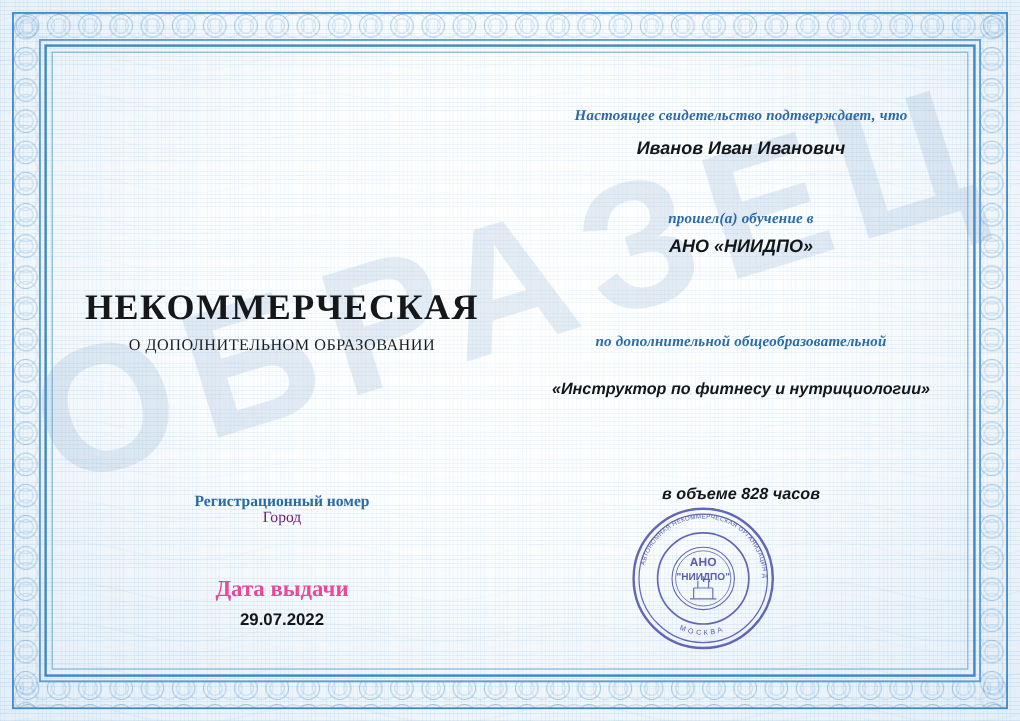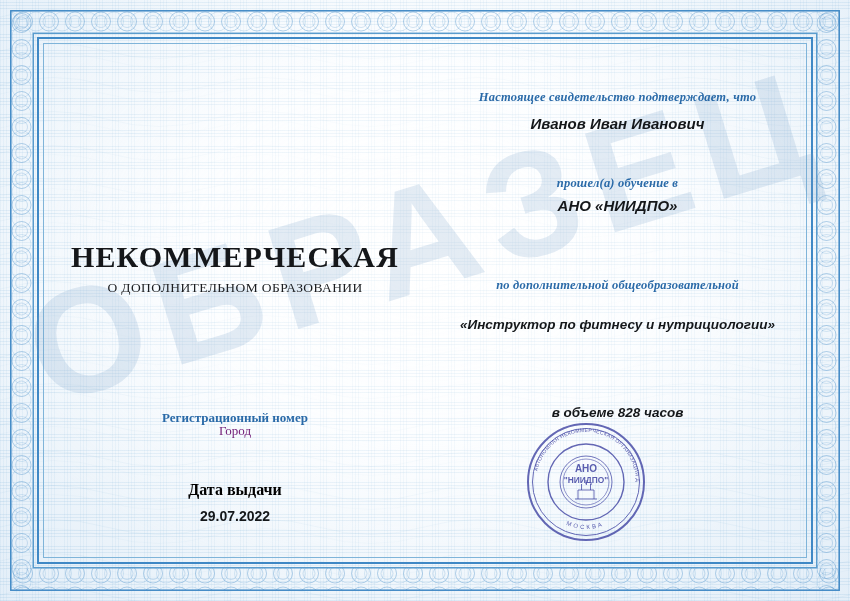--- a/index.html
+++ b/index.html
@@ -149,22 +149,22 @@
     color: #701a75;
   }
   .date-label {
     position: absolute;
     left: 0;
     top: 436px;
     width: 380px;
     text-align: center;
     font-family: "Liberation Serif", serif;
     font-weight: bold;
-    font-size: 16px;
-    color: #000000;
+    font-size: 19px;
+    color: #ec4899;
   }
   .date-value {
     position: absolute;
     left: 0;
     top: 463px;
     width: 380px;
     text-align: center;
     font-family: "Liberation Sans", sans-serif;
     font-weight: bold;
     font-size: 14px;

